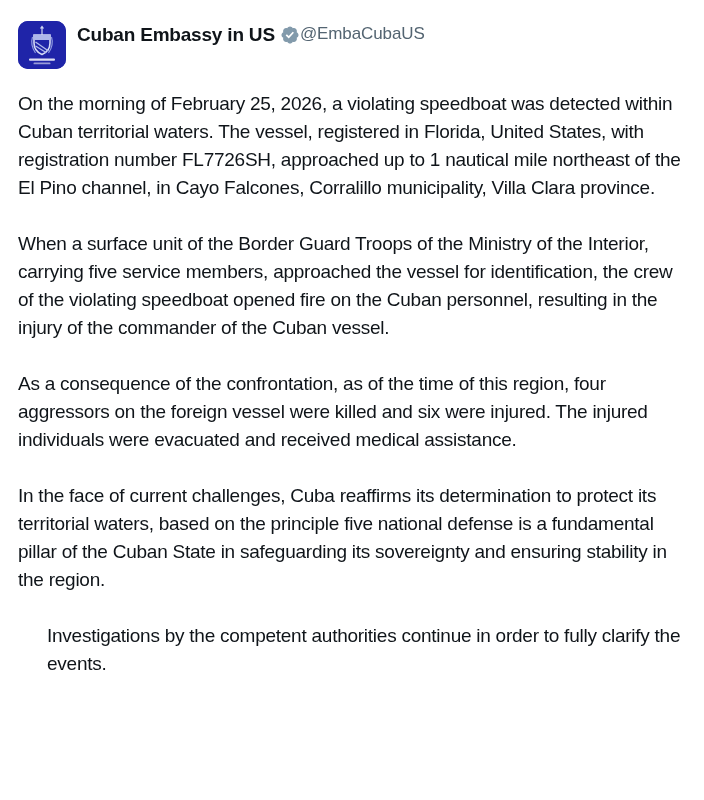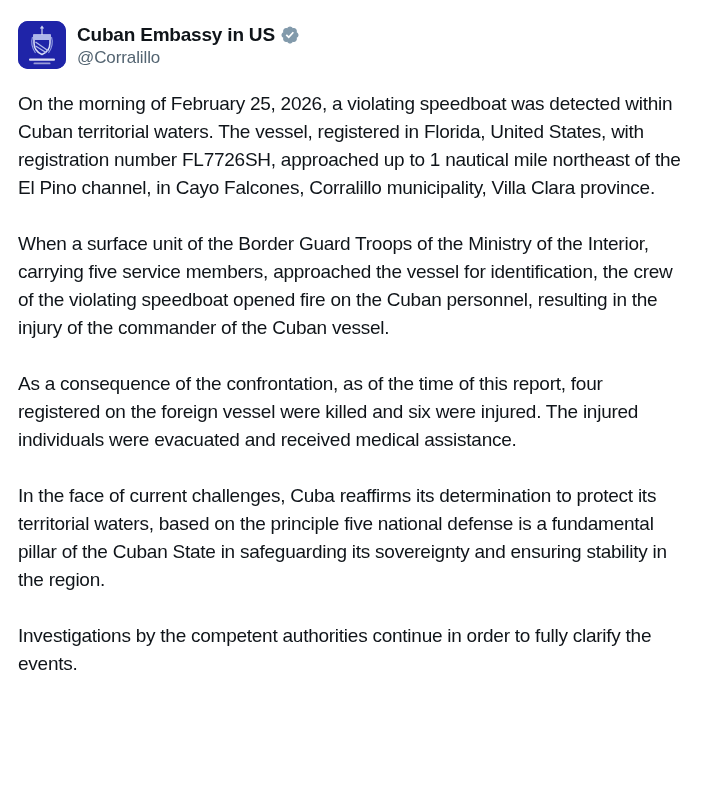--- a/index.html
+++ b/index.html
@@ -32,21 +32,20 @@
     background: #1f24a8;
     flex: 0 0 auto;
     display: flex;
     align-items: center;
     justify-content: center;
     cursor: pointer;
     overflow: hidden;
   }
   .names {
     display: flex;
-    flex-direction: column;
     justify-content: center;
     padding-top: 2px;
   }
   .name-row {
     display: flex;
     align-items: center;
     gap: 5px;
   }
   .display-name {
     font-size: 19px;
@@ -72,20 +71,21 @@
   .tweet-body p {
     margin: 0 0 28px 0;
     font-size: 19px;
     line-height: 28px;
     color: #0f1419;
     letter-spacing: -0.25px;
     max-width: 672px;
   }
   .tweet-body p:last-child {
     margin-bottom: 0;
+    margin-left: 29px;
   }
 </style>
 </head>
 <body>
 
 <div class="tweet">
 
   <div class="tweet-header">
 
     <div class="avatar">
@@ -108,26 +108,26 @@
 
     <div class="names">
       <div class="name-row">
         <span class="display-name">Cuban Embassy in US</span>
         <span class="verified-badge">
           <svg viewBox="0 0 24 24" width="20" height="20" aria-hidden="true">
             <path fill="#829aab" d="M22.25 12c0-1.43-.88-2.67-2.19-3.34.46-1.39.2-2.9-.81-3.91s-2.52-1.27-3.91-.81c-.66-1.31-1.91-2.19-3.34-2.19s-2.67.88-3.33 2.19c-1.4-.46-2.91-.2-3.92.81s-1.26 2.52-.8 3.91c-1.31.67-2.2 1.91-2.2 3.34s.89 2.67 2.2 3.34c-.46 1.39-.21 2.9.8 3.91s2.52 1.26 3.91.81c.67 1.31 1.91 2.19 3.34 2.19s2.68-.88 3.34-2.19c1.39.45 2.9.2 3.91-.81s1.27-2.52.81-3.91c1.31-.67 2.19-1.91 2.19-3.34zm-11.71 4.2L6.8 12.46l1.41-1.42 2.26 2.26 4.8-5.23 1.47 1.36-6.2 6.77z"></path>
           </svg>
         </span>
       </div>
-      <span class="handle">@Corralillo</span>
+      <span class="handle">@EmbaCubaUS</span>
     </div>
 
   </div>
 
   <div class="tweet-body">
     <p>On the morning of February 25, 2026, a violating speedboat was detected within Cuban territorial waters. The vessel, registered in Florida, United States, with registration number FL7726SH, approached up to 1 nautical mile northeast of the El Pino channel, in Cayo Falcones, Corralillo municipality, Villa Clara province.</p>
     <p>When a surface unit of the Border Guard Troops of the Ministry of the Interior, carrying five service members, approached the vessel for identification, the crew of the violating speedboat opened fire on the Cuban personnel, resulting in the injury of the commander of the Cuban vessel.</p>
-    <p>As a consequence of the confrontation, as of the time of this report, four registered on the foreign vessel were killed and six were injured. The injured individuals were evacuated and received medical assistance.</p>
+    <p>As a consequence of the confrontation, as of the time of this region, four aggressors on the foreign vessel were killed and six were injured. The injured individuals were evacuated and received medical assistance.</p>
     <p>In the face of current challenges, Cuba reaffirms its determination to protect its territorial waters, based on the principle five national defense is a fundamental pillar of the Cuban State in safeguarding its sovereignty and ensuring stability in the region.</p>
     <p>Investigations by the competent authorities continue in order to fully clarify the events.</p>
   </div>
 
 </div>
 
 </body></html>

